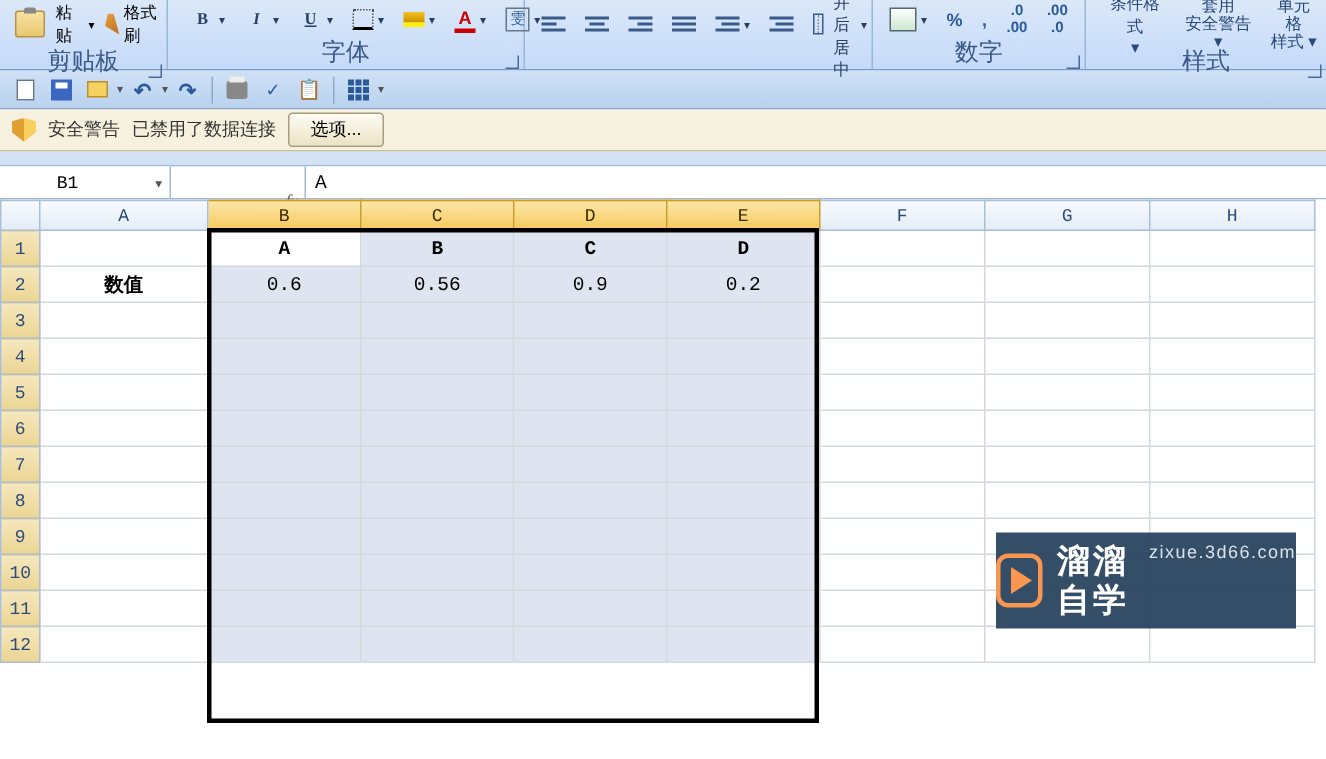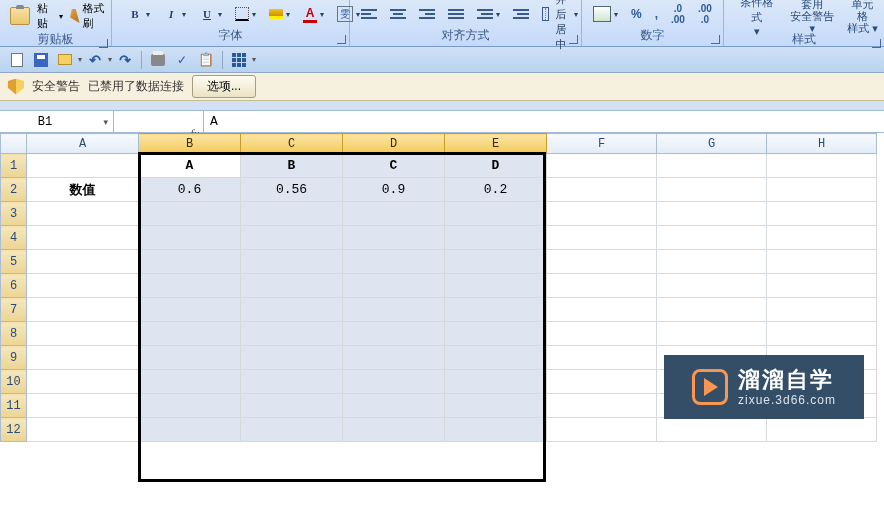--- a/index.html
+++ b/index.html
@@ -31,21 +31,21 @@
       position: relative;
     }
     .ribbon-group-content {
       display: flex;
       align-items: center;
       gap: 3px;
       height: 28px;
     }
     .ribbon-group-label {
       text-align: center;
-      font-size: 12px;
+      font-size: 16px;
       color: #3a5888;
       padding: 1px 0 2px 0;
       position: relative;
     }
     .ribbon-group-label::after {
       content: '';
       position: absolute;
       right: -3px;
       bottom: 2px;
       width: 8px;
@@ -304,21 +304,21 @@
       border-radius:8px;
       display:flex; align-items:center; justify-content:center;
     }
     .wm-play::before {
       content:'';
       border-left:14px solid #fb9147;
       border-top:9px solid transparent;
       border-bottom:9px solid transparent;
       margin-left:3px;
     }
-    .wm-text { display:flex; flex-direction:column; line-height:1.2;}
+    .wm-text { display:flex; line-height:1.2;}
     .wm-title { font-size:22px; font-weight:bold; letter-spacing:2px;}
     .wm-url { font-size:12px; color:#d9e2ea; letter-spacing:1px;}
   </style>
 </head>
 <body>
 
 <div class="ribbon">
 
   <div class="ribbon-group" style="width:112px">
     <div class="ribbon-group-content">
@@ -405,21 +405,20 @@
           </span>
         </button>
       <button class="btn with-dd">
         <span class="merge-icon">
             <span></span>
             <span></span>
           </span>
         <span style="font-size:11px">合并后居中</span>
       </button>
     </div>
-    <div class="ribbon-group-label">对齐方式</div>
   </div>
 
   <div class="ribbon-group" style="width:142px">
     <div class="ribbon-group-content">
       <button class="btn with-dd">
           <span class="cellfmt-icon"></span>
         </button>
       <button class="btn">
           <span class="num-icon">%</span>
         </button>

